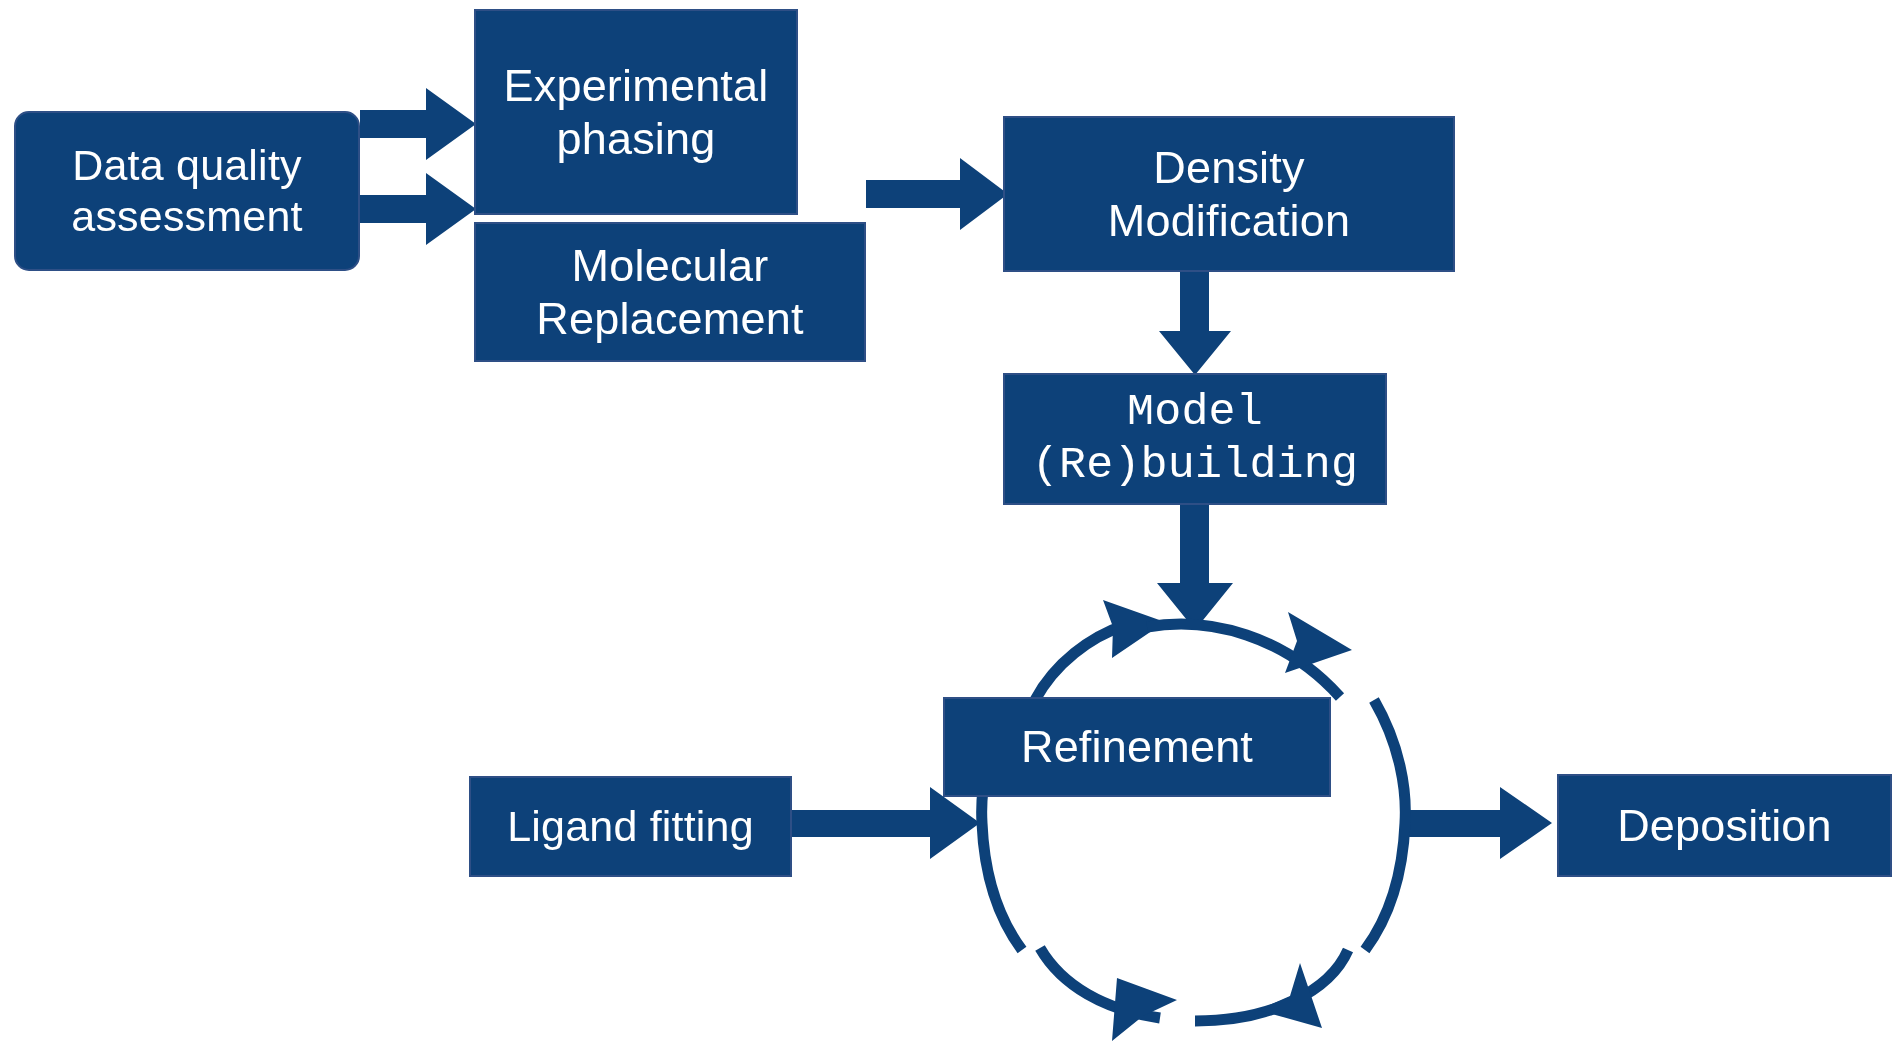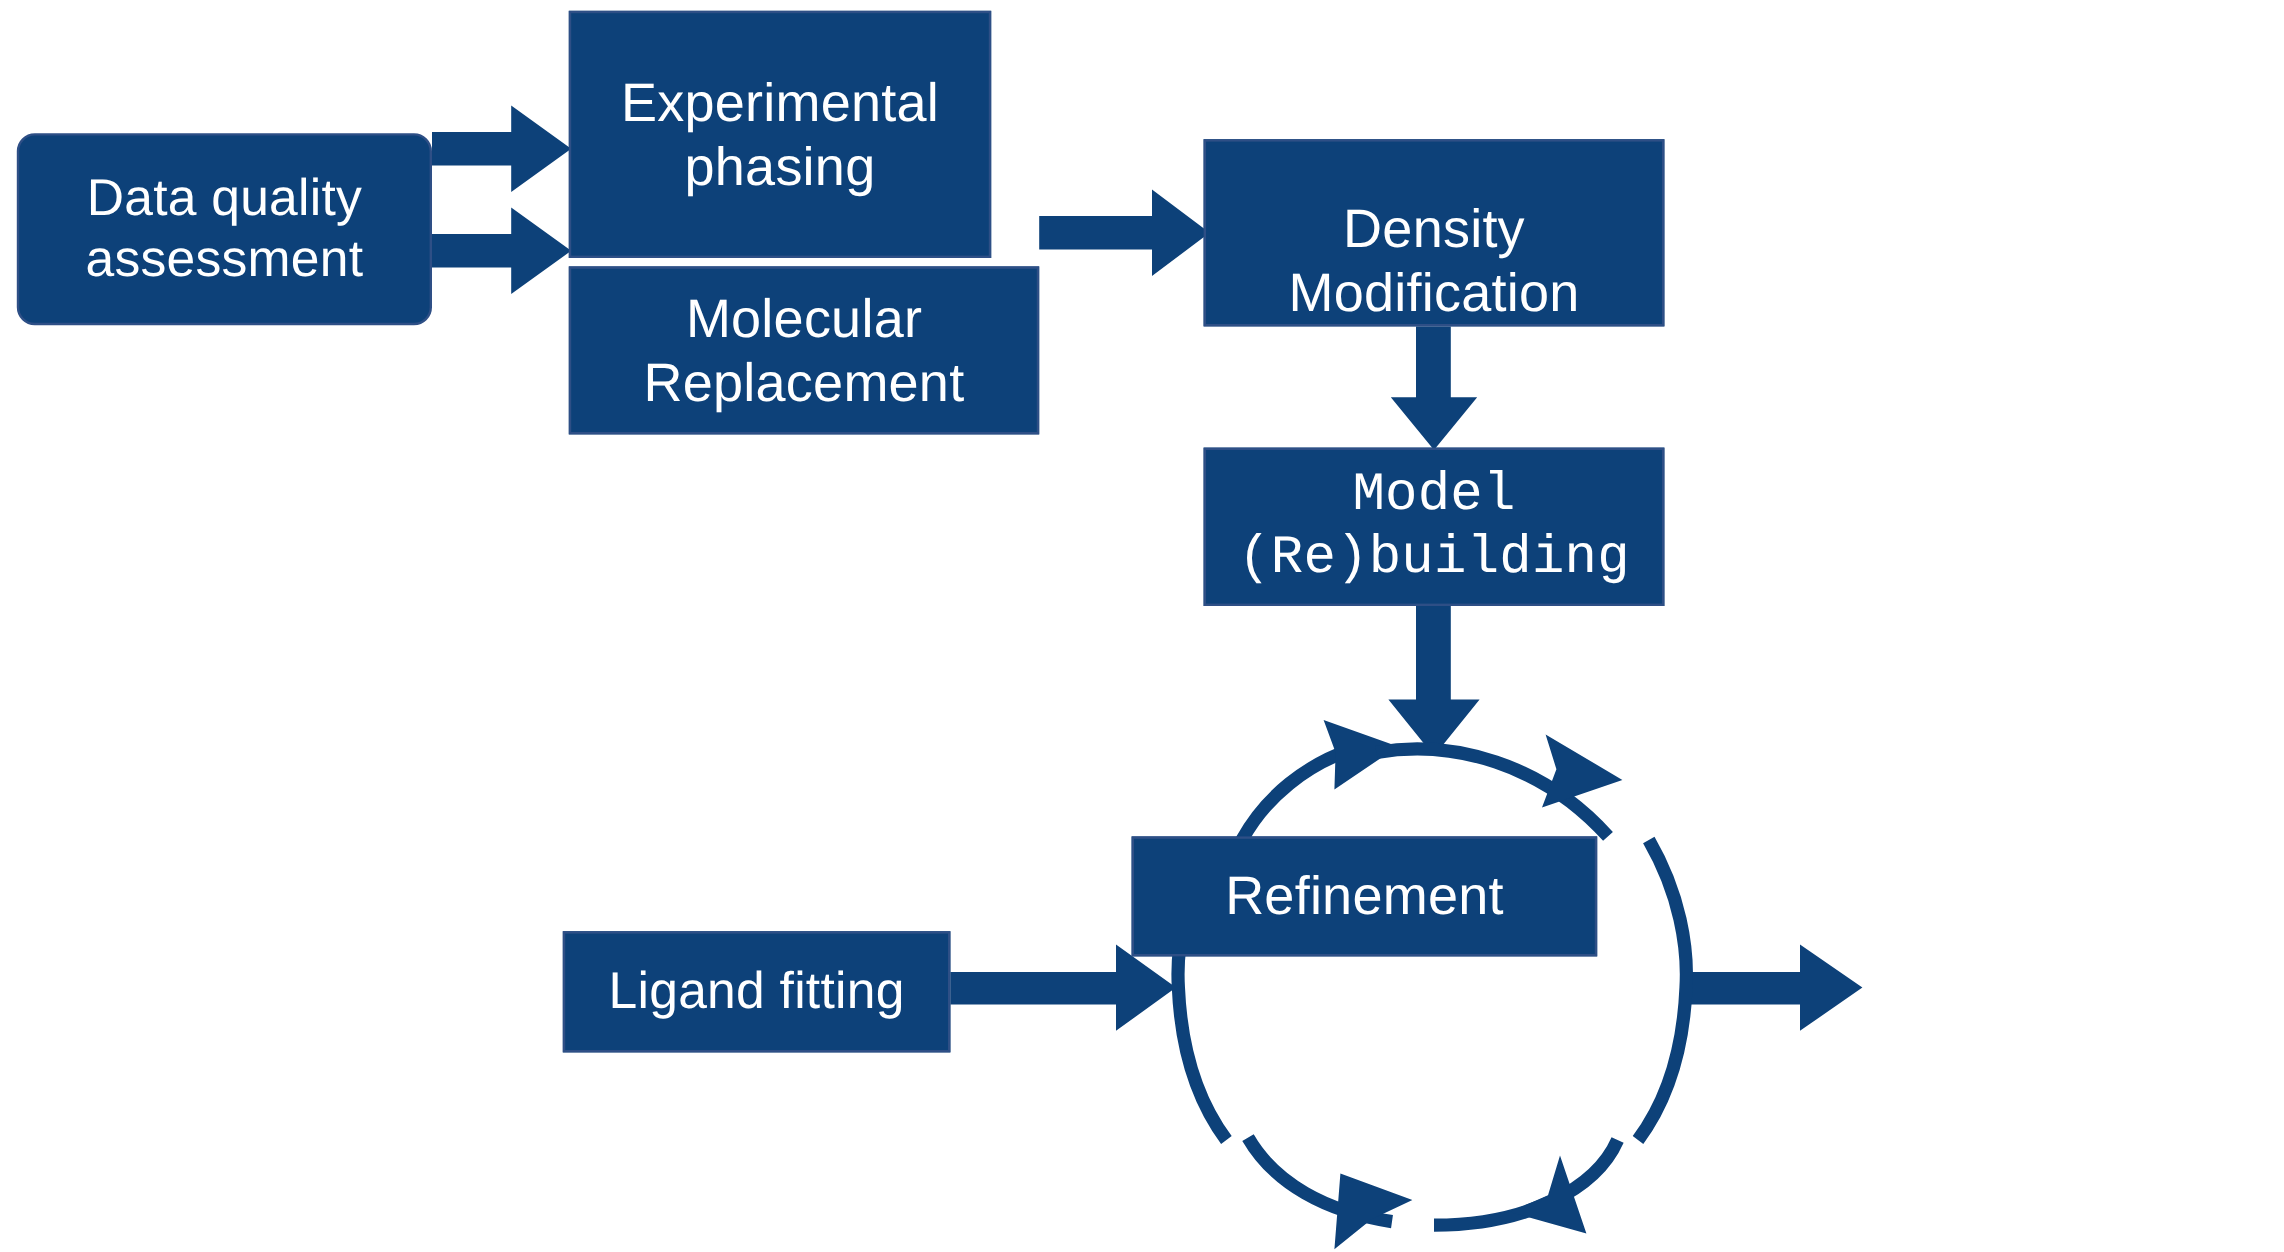--- a/index.html
+++ b/index.html
@@ -29,23 +29,23 @@
     text-align: center;
     line-height: 1.18;
     font-weight: 400;
     letter-spacing: 0.2px;
     white-space: pre-line;
   }
   .node span { display: block; width: 100%; }
 
   
   #node-data-quality      { left: 14px;   top: 111px; width: 346px; height: 160px; font-size: 43px; border-radius: 15px; }
-  #node-experimental      { left: 474px;  top: 9px;   width: 352px; height: 206px; font-size: 45px; }
+  #node-experimental      { left: 474px;  top: 9px;   width: 324px; height: 206px; font-size: 45px; }
   #node-molecular         { left: 474px;  top: 222px; width: 392px; height: 140px; font-size: 45px; }
-  #node-density           { left: 1003px; top: 116px; width: 384px; height: 156px; font-size: 45px; align-items: flex-end; }
+  #node-density           { left: 1003px; top: 116px; width: 452px; height: 156px; font-size: 45px; }
   #node-model             { left: 1003px; top: 373px; width: 384px; height: 132px; font-size: 45px; font-family: Liberation Mono, monospace; }
   #node-refinement        { left: 943px;  top: 697px; width: 388px; height: 100px; font-size: 45px; }
   #node-validation        { left: 973px;  top: 852px; width: 440px; height: 98px;  font-size: 45px; }
   #node-ligand            { left: 469px;  top: 776px; width: 323px; height: 101px; font-size: 43px; }
   #node-deposition        { left: 1557px; top: 774px; width: 335px; height: 103px; font-size: 45px; }
 
   .svg-layer {
     position: absolute;
     left: 0; top: 0;
     width: 1903px;
@@ -143,14 +143,17 @@
 
   <div class="node" id="node-refinement">
     <span>Refinement</span>
   </div>
 
 
   <div class="node" id="node-ligand">
     <span>Ligand fitting</span>
   </div>
 
+  <div class="node" id="node-deposition">
+    <span>Deposition</span>
+  </div>
 
 </div>
 
 </body></html>

